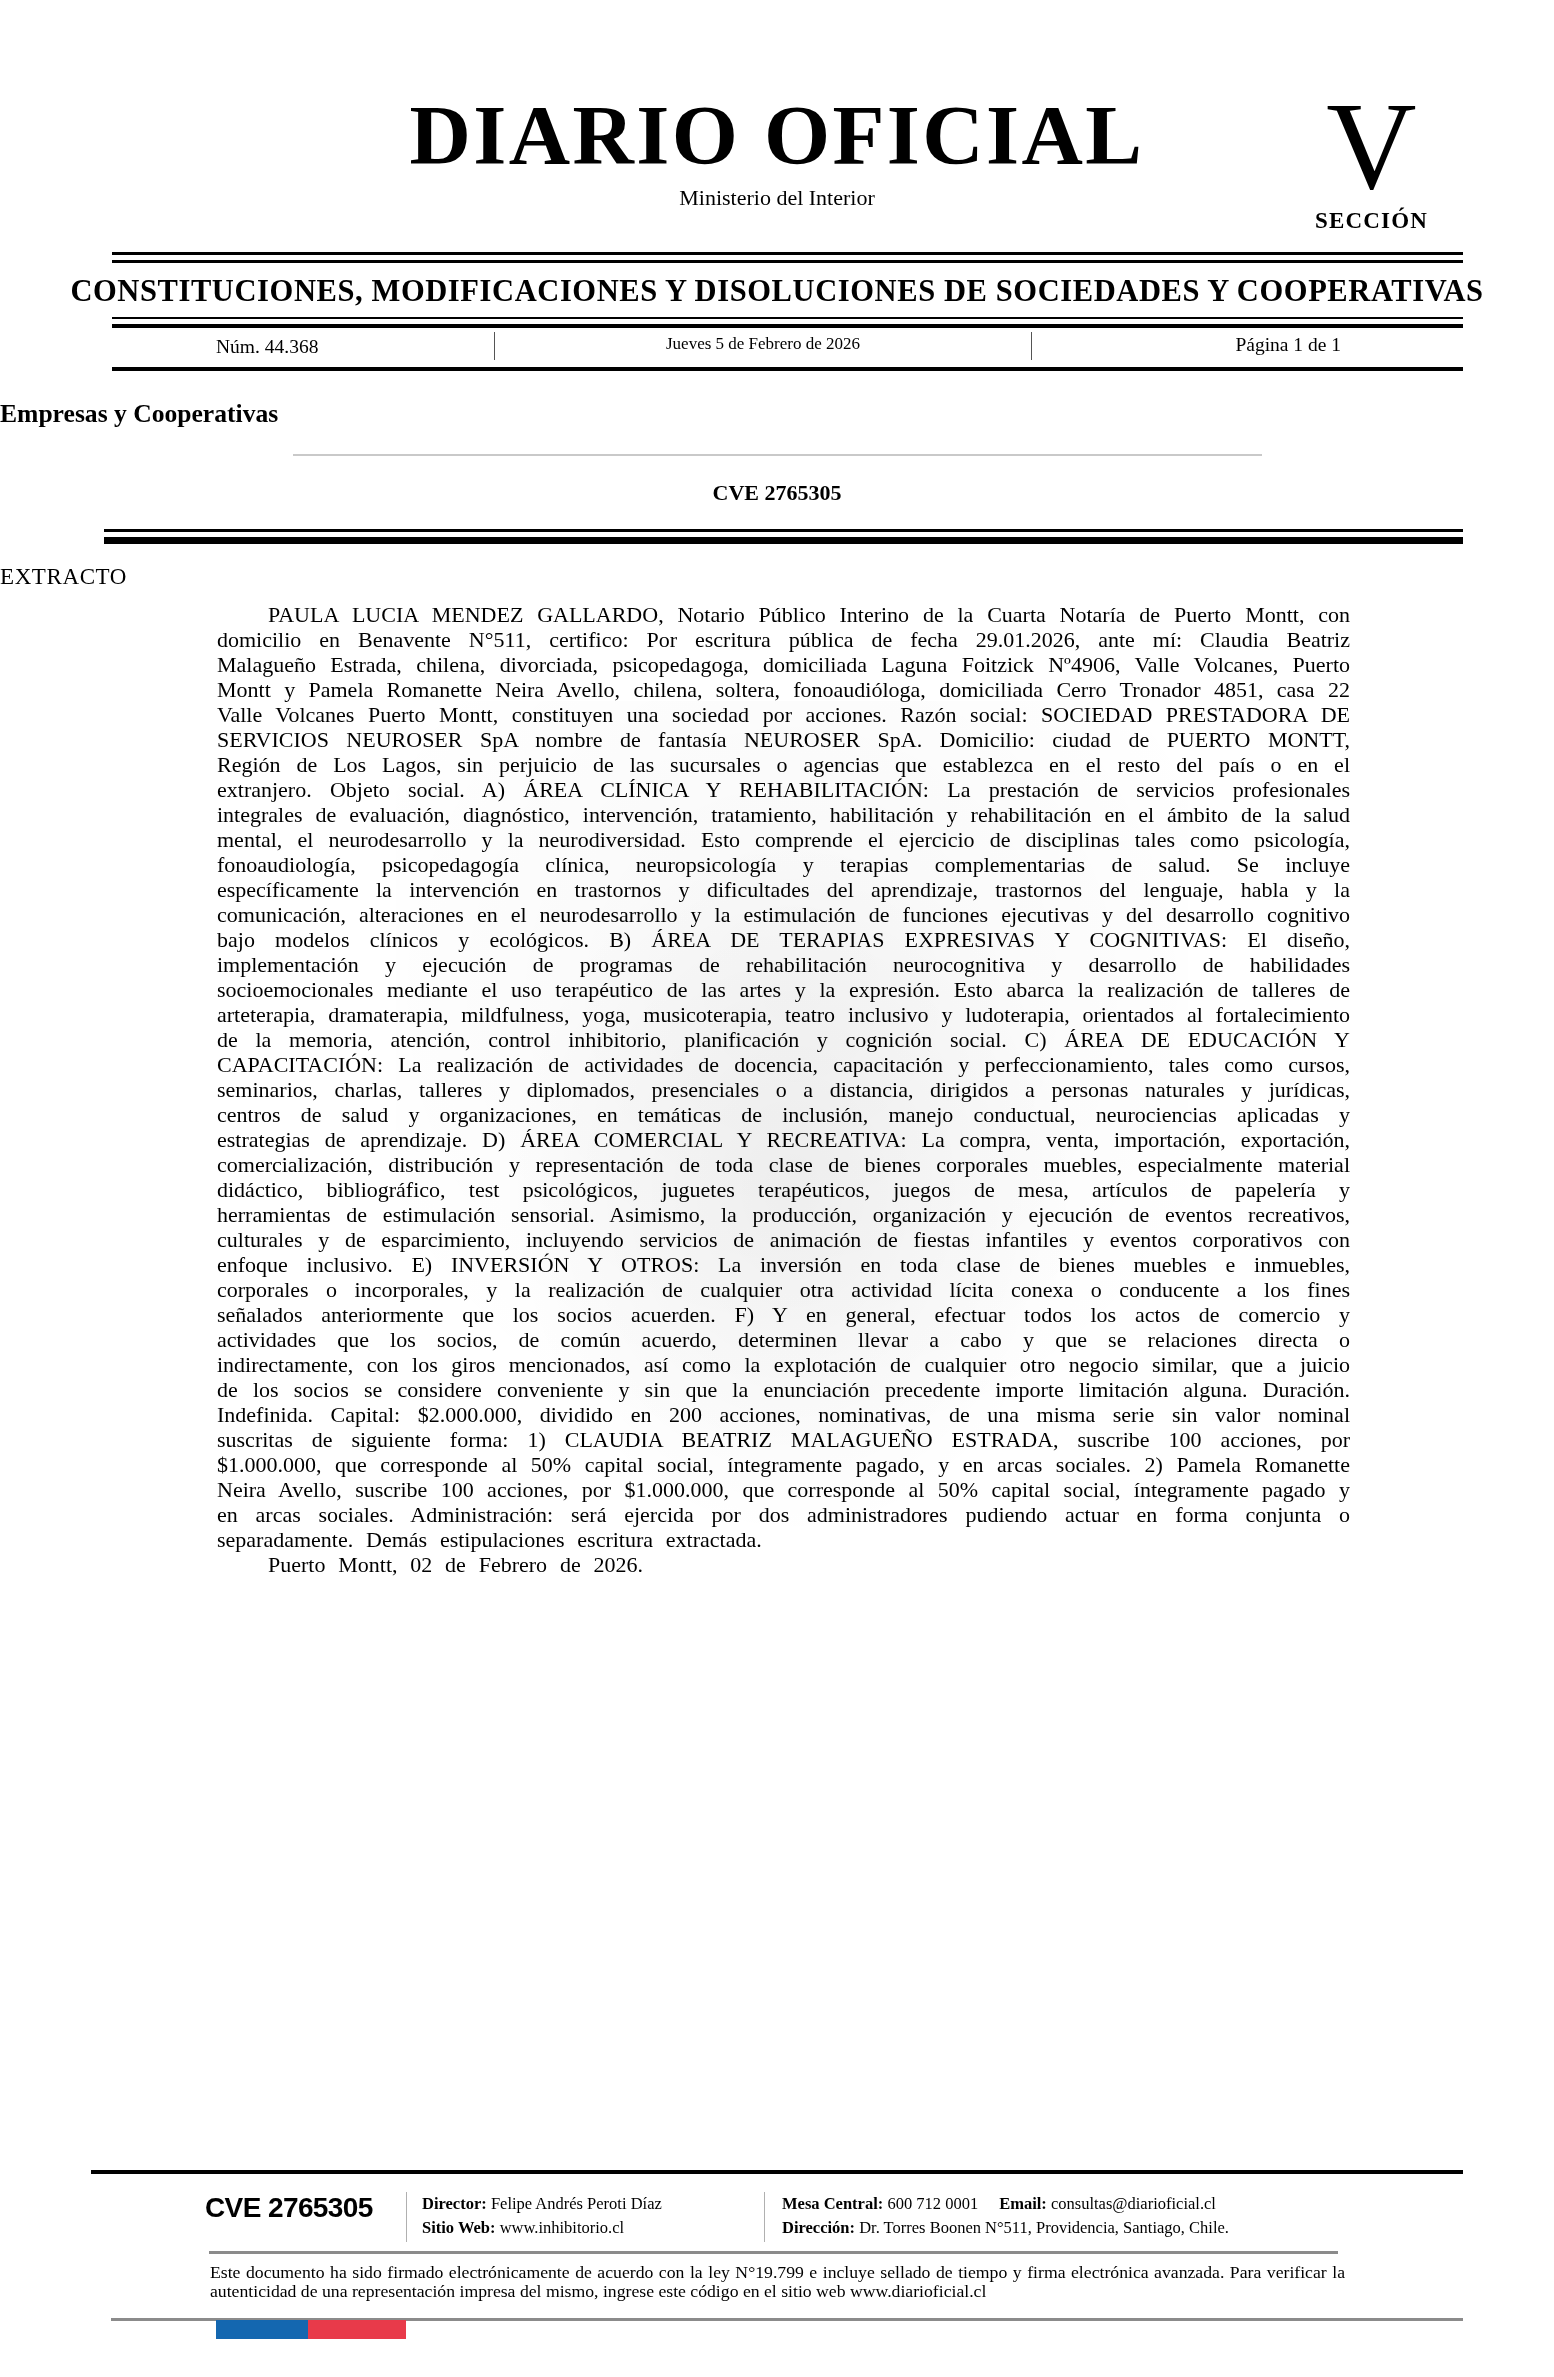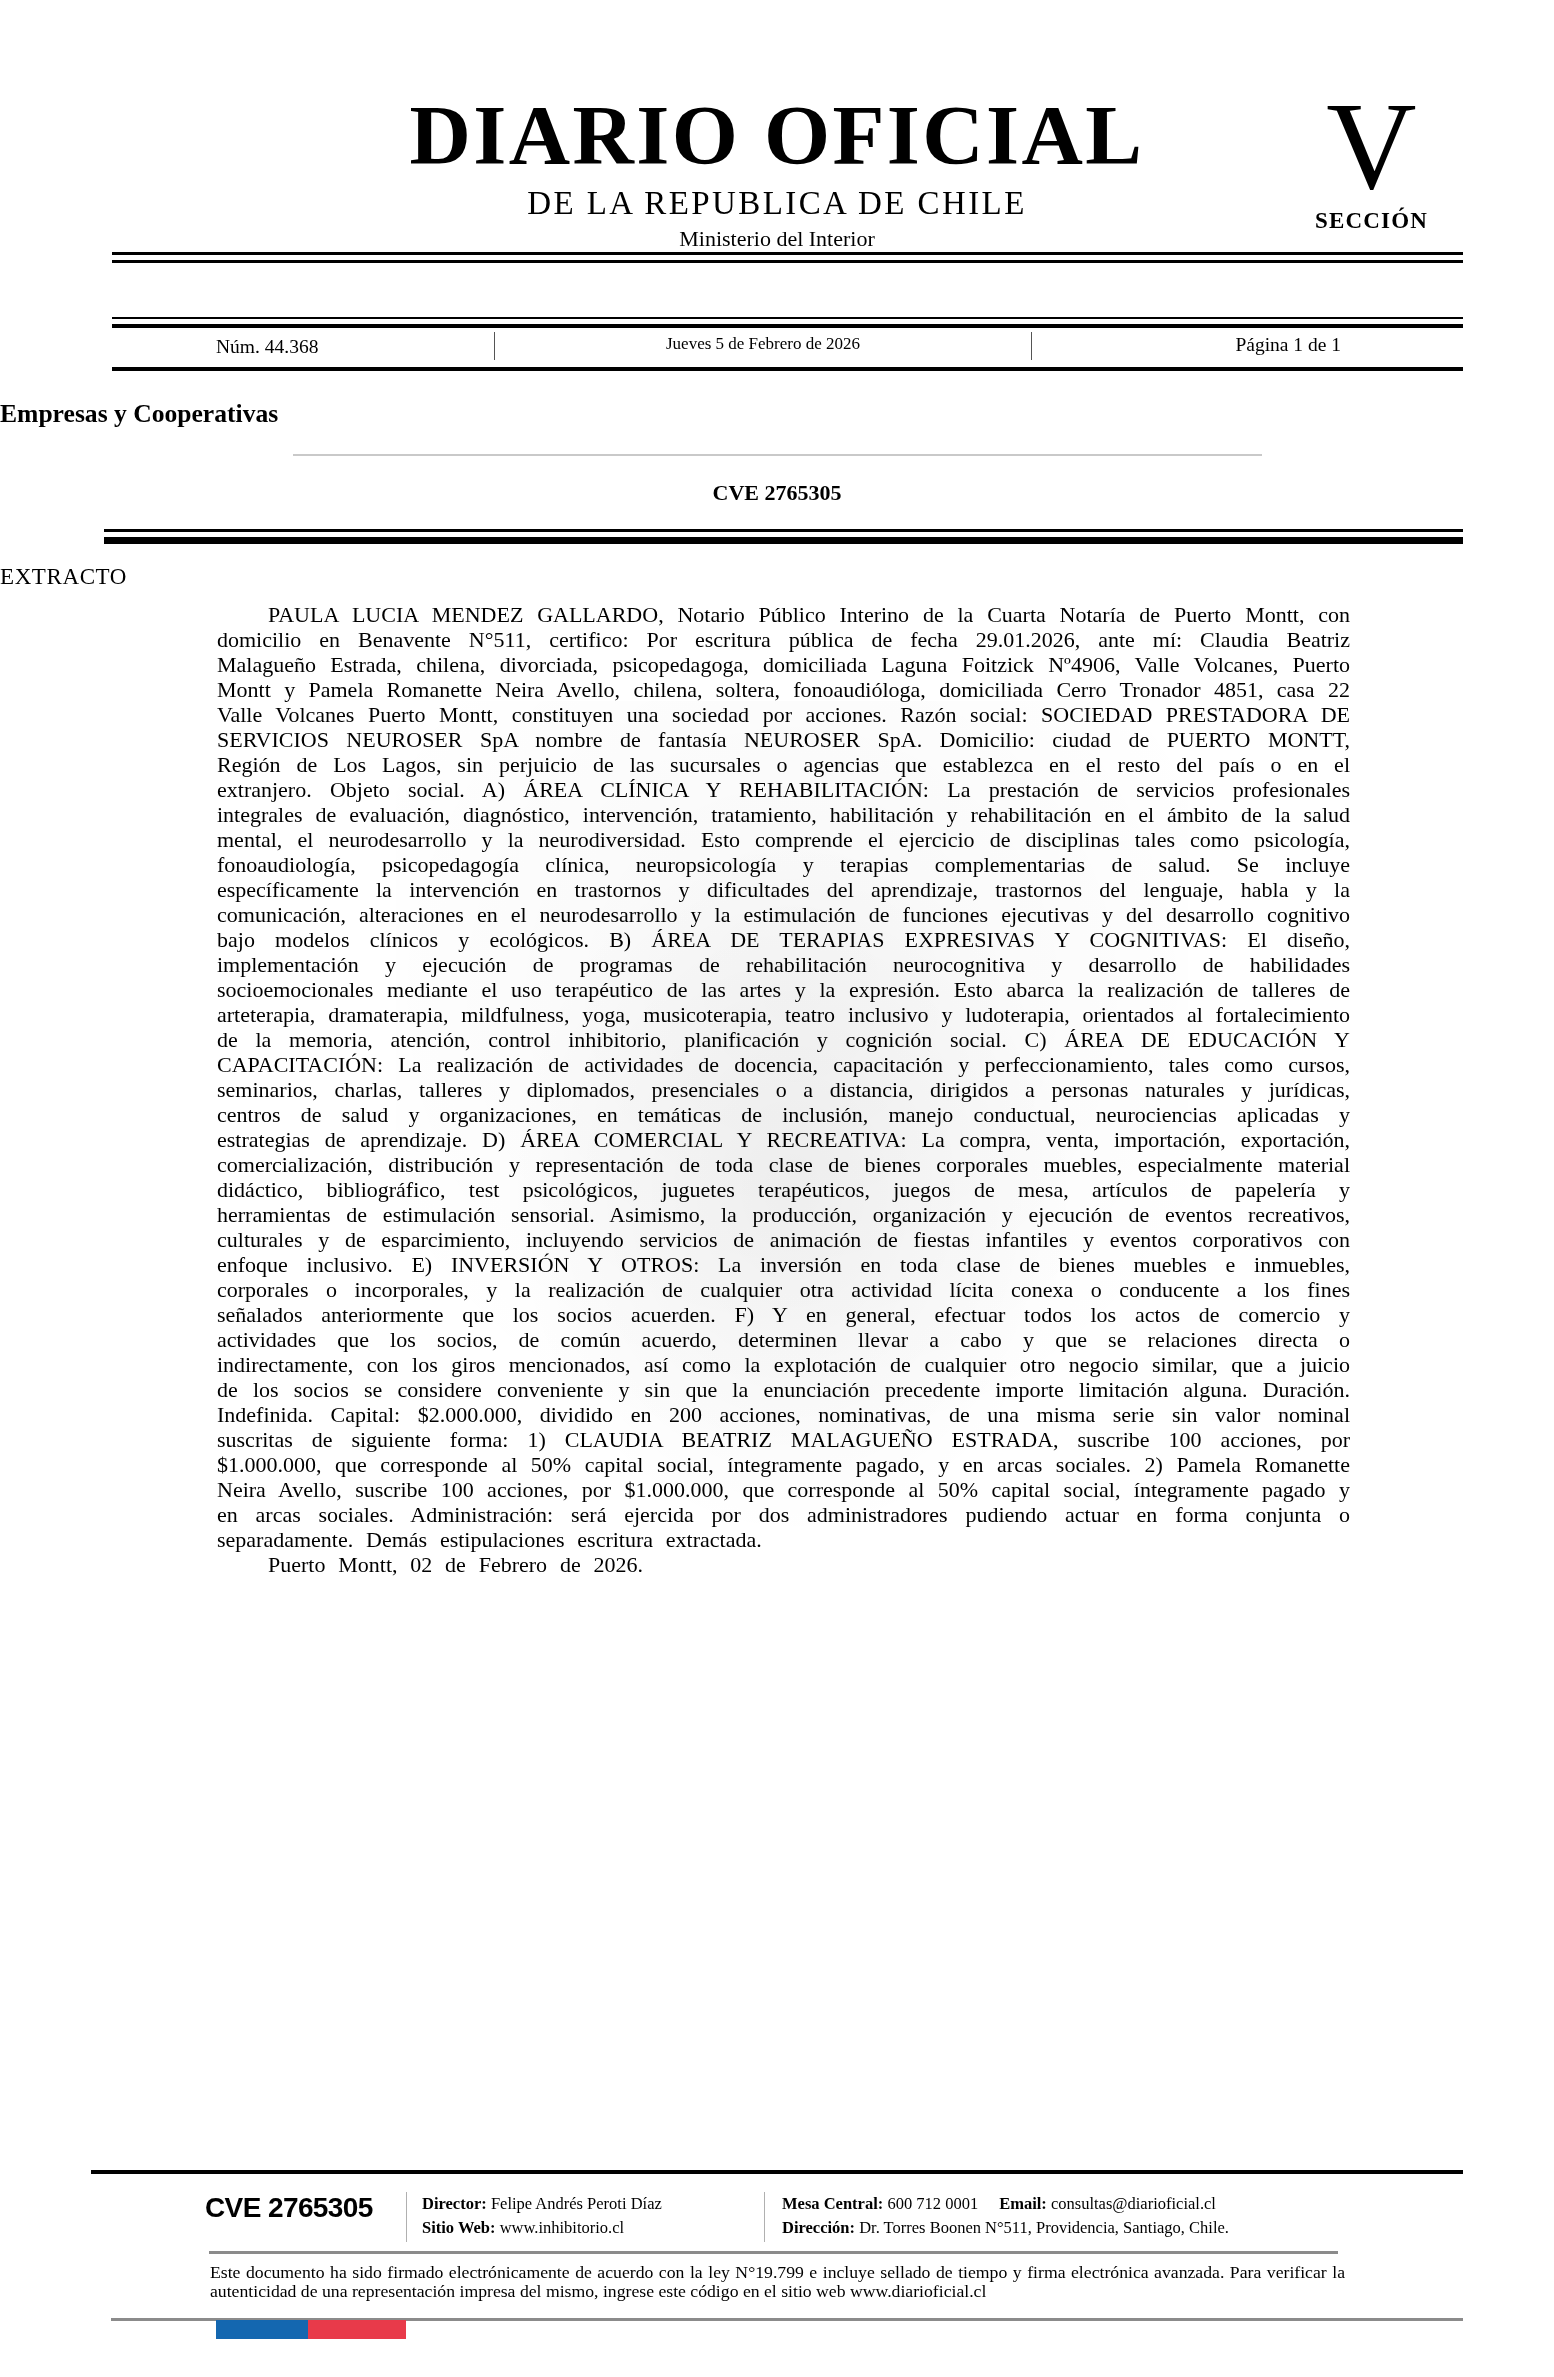--- a/index.html
+++ b/index.html
@@ -60,32 +60,32 @@
 </style>
 </head>
 <body>
 
 <div class="page">
 
   <div class="watermark"></div>
 
   <div class="masthead-center">
     <div class="mast-title">DIARIO OFICIAL</div>
-    <div class="mast-subtitle">DE LA REPUBLICA DE CHILE</div>
     <div class="mast-ministry">Ministerio del Interior</div>
   </div>
 
   <div class="section-mark">
     <div class="section-v">V</div>
     <div class="section-label">SECCIÓN</div>
   </div>
 
   <div class="hr" style="left:112px;right:91px;top:252px;height:3px;"></div>
   <div class="hr" style="left:112px;right:91px;top:260px;height:3px;"></div>
 
+  <div class="banner-title">CONSTITUCIONES, MODIFICACIONES Y DISOLUCIONES DE SOCIEDADES Y COOPERATIVAS</div>
 
   <div class="hr" style="left:112px;right:91px;top:317px;height:2.4px;"></div>
   <div class="hr" style="left:112px;right:91px;top:324px;height:4.3px;"></div>
 
   <div class="meta-num">Núm. 44.368</div>
   <div class="vline" style="left:494px;top:332px;height:28px;"></div>
   <div class="meta-date">Jueves 5 de Febrero de 2026</div>
   <div class="vline" style="left:1031px;top:332px;height:28px;"></div>
   <div class="meta-page">Página 1 de 1</div>
 

